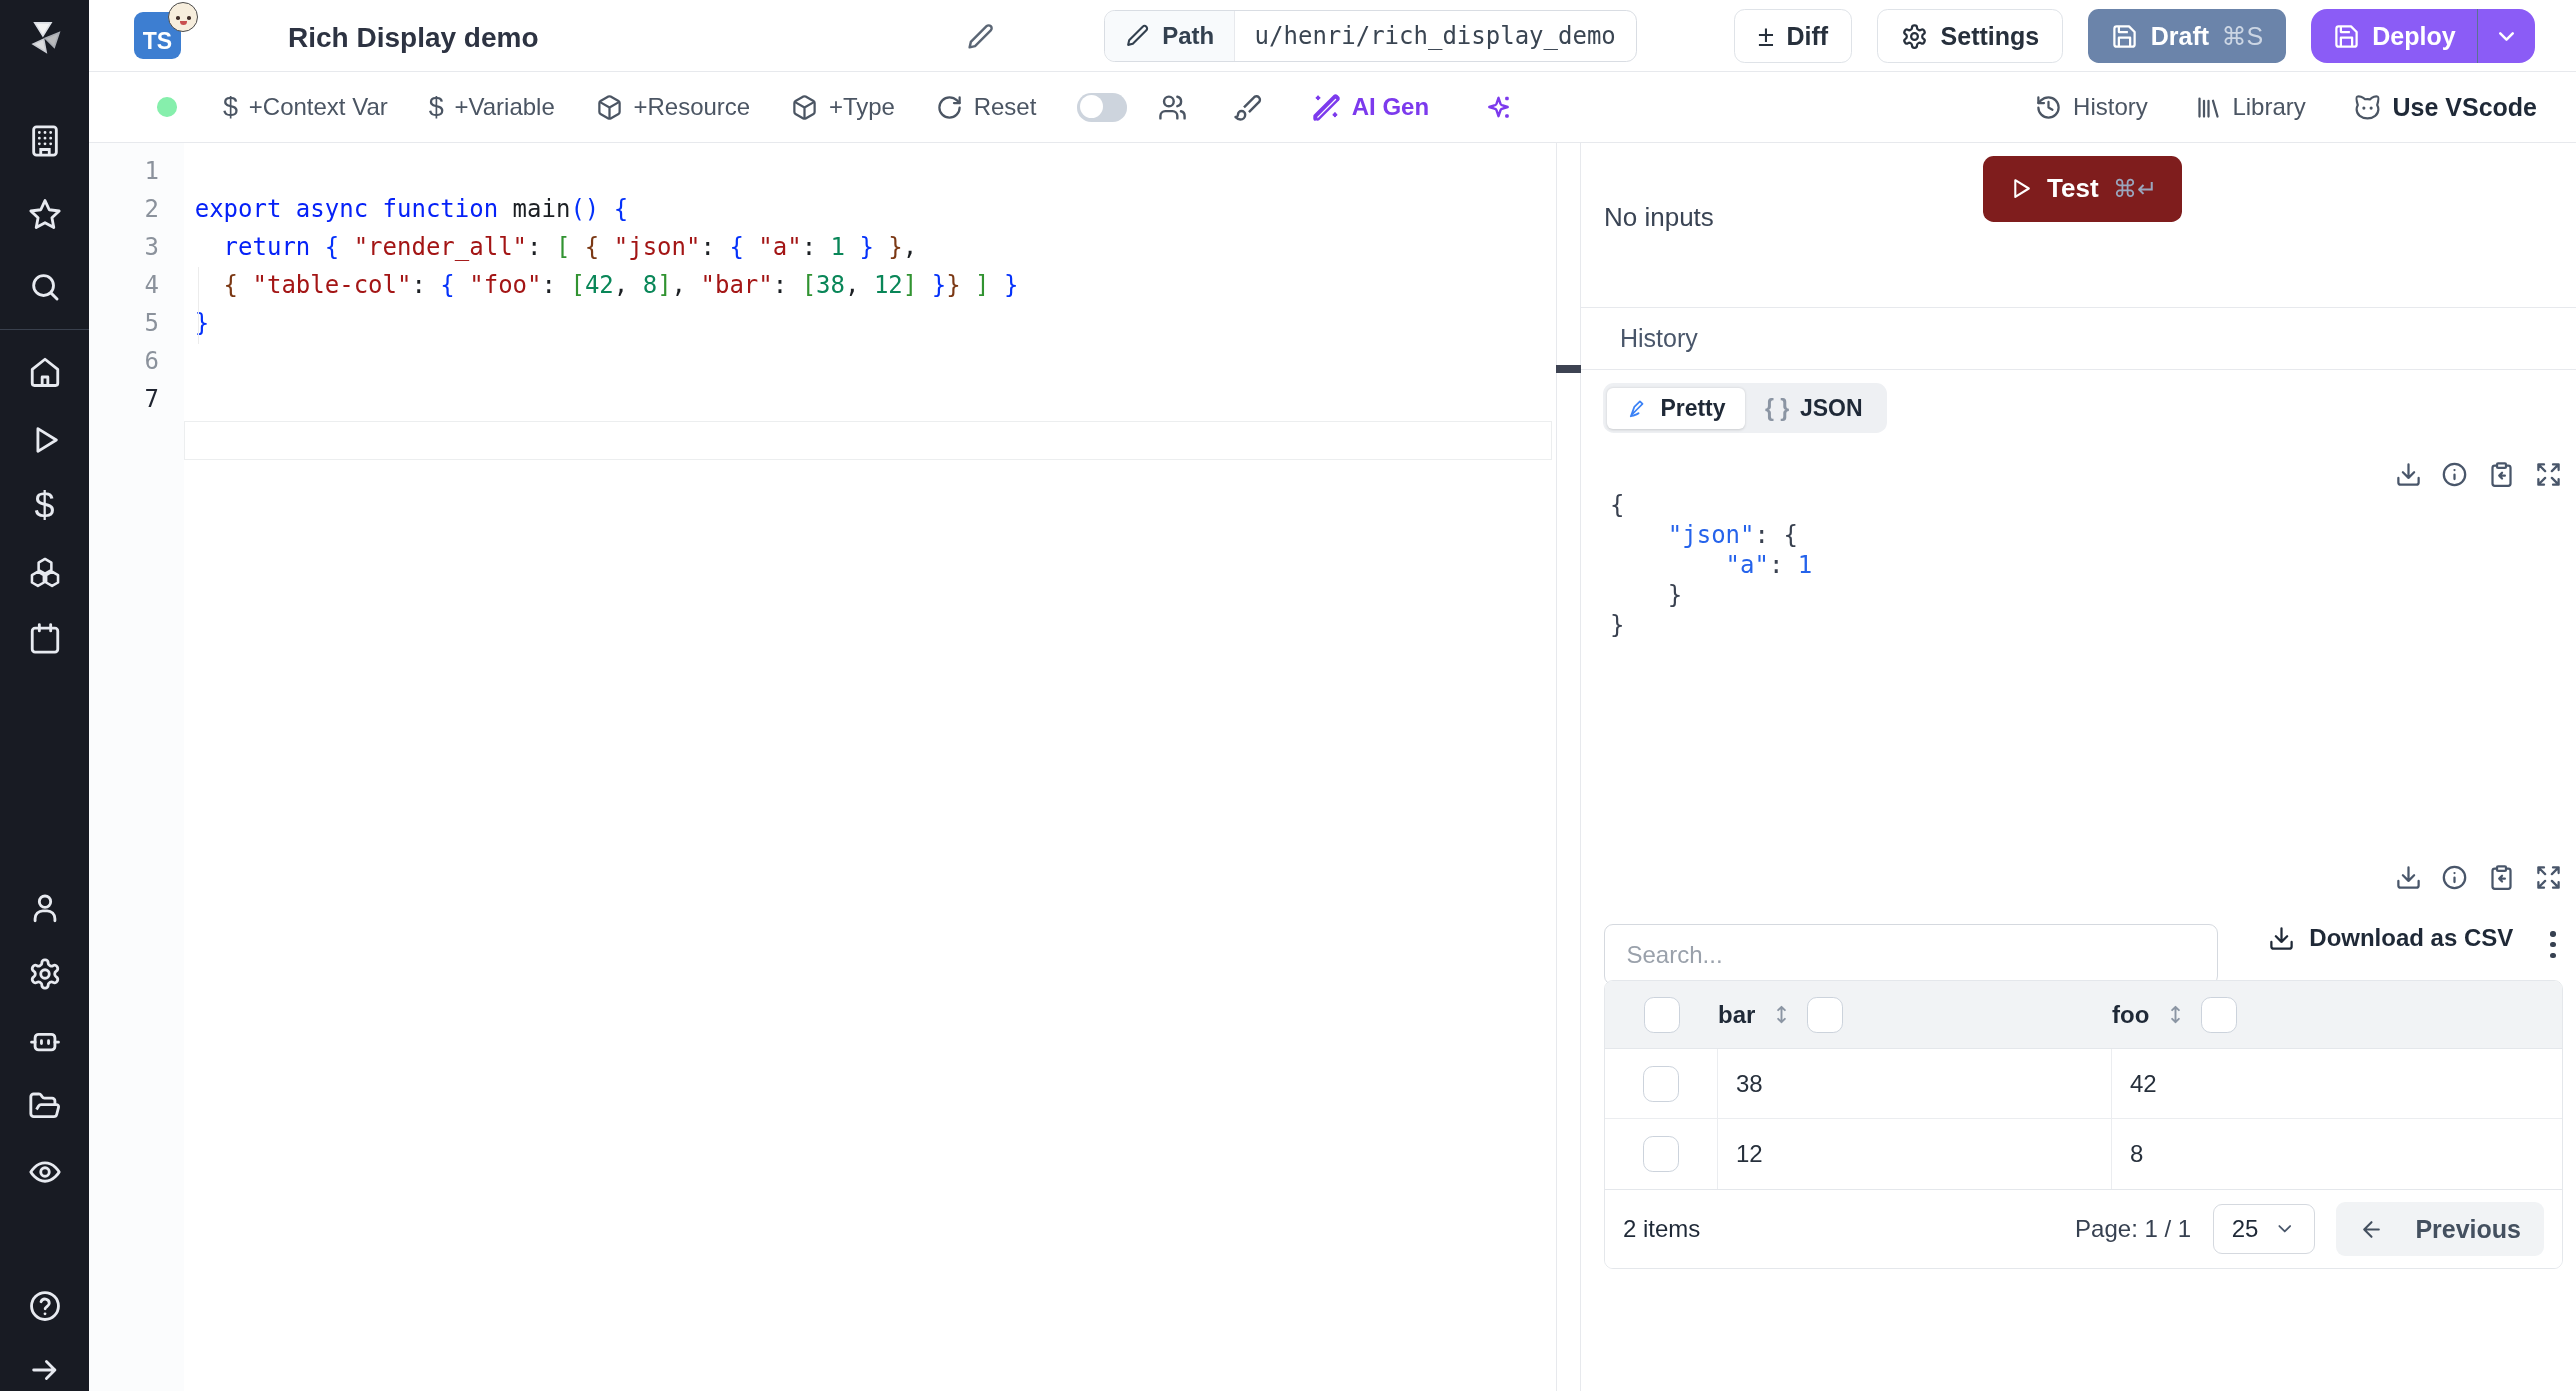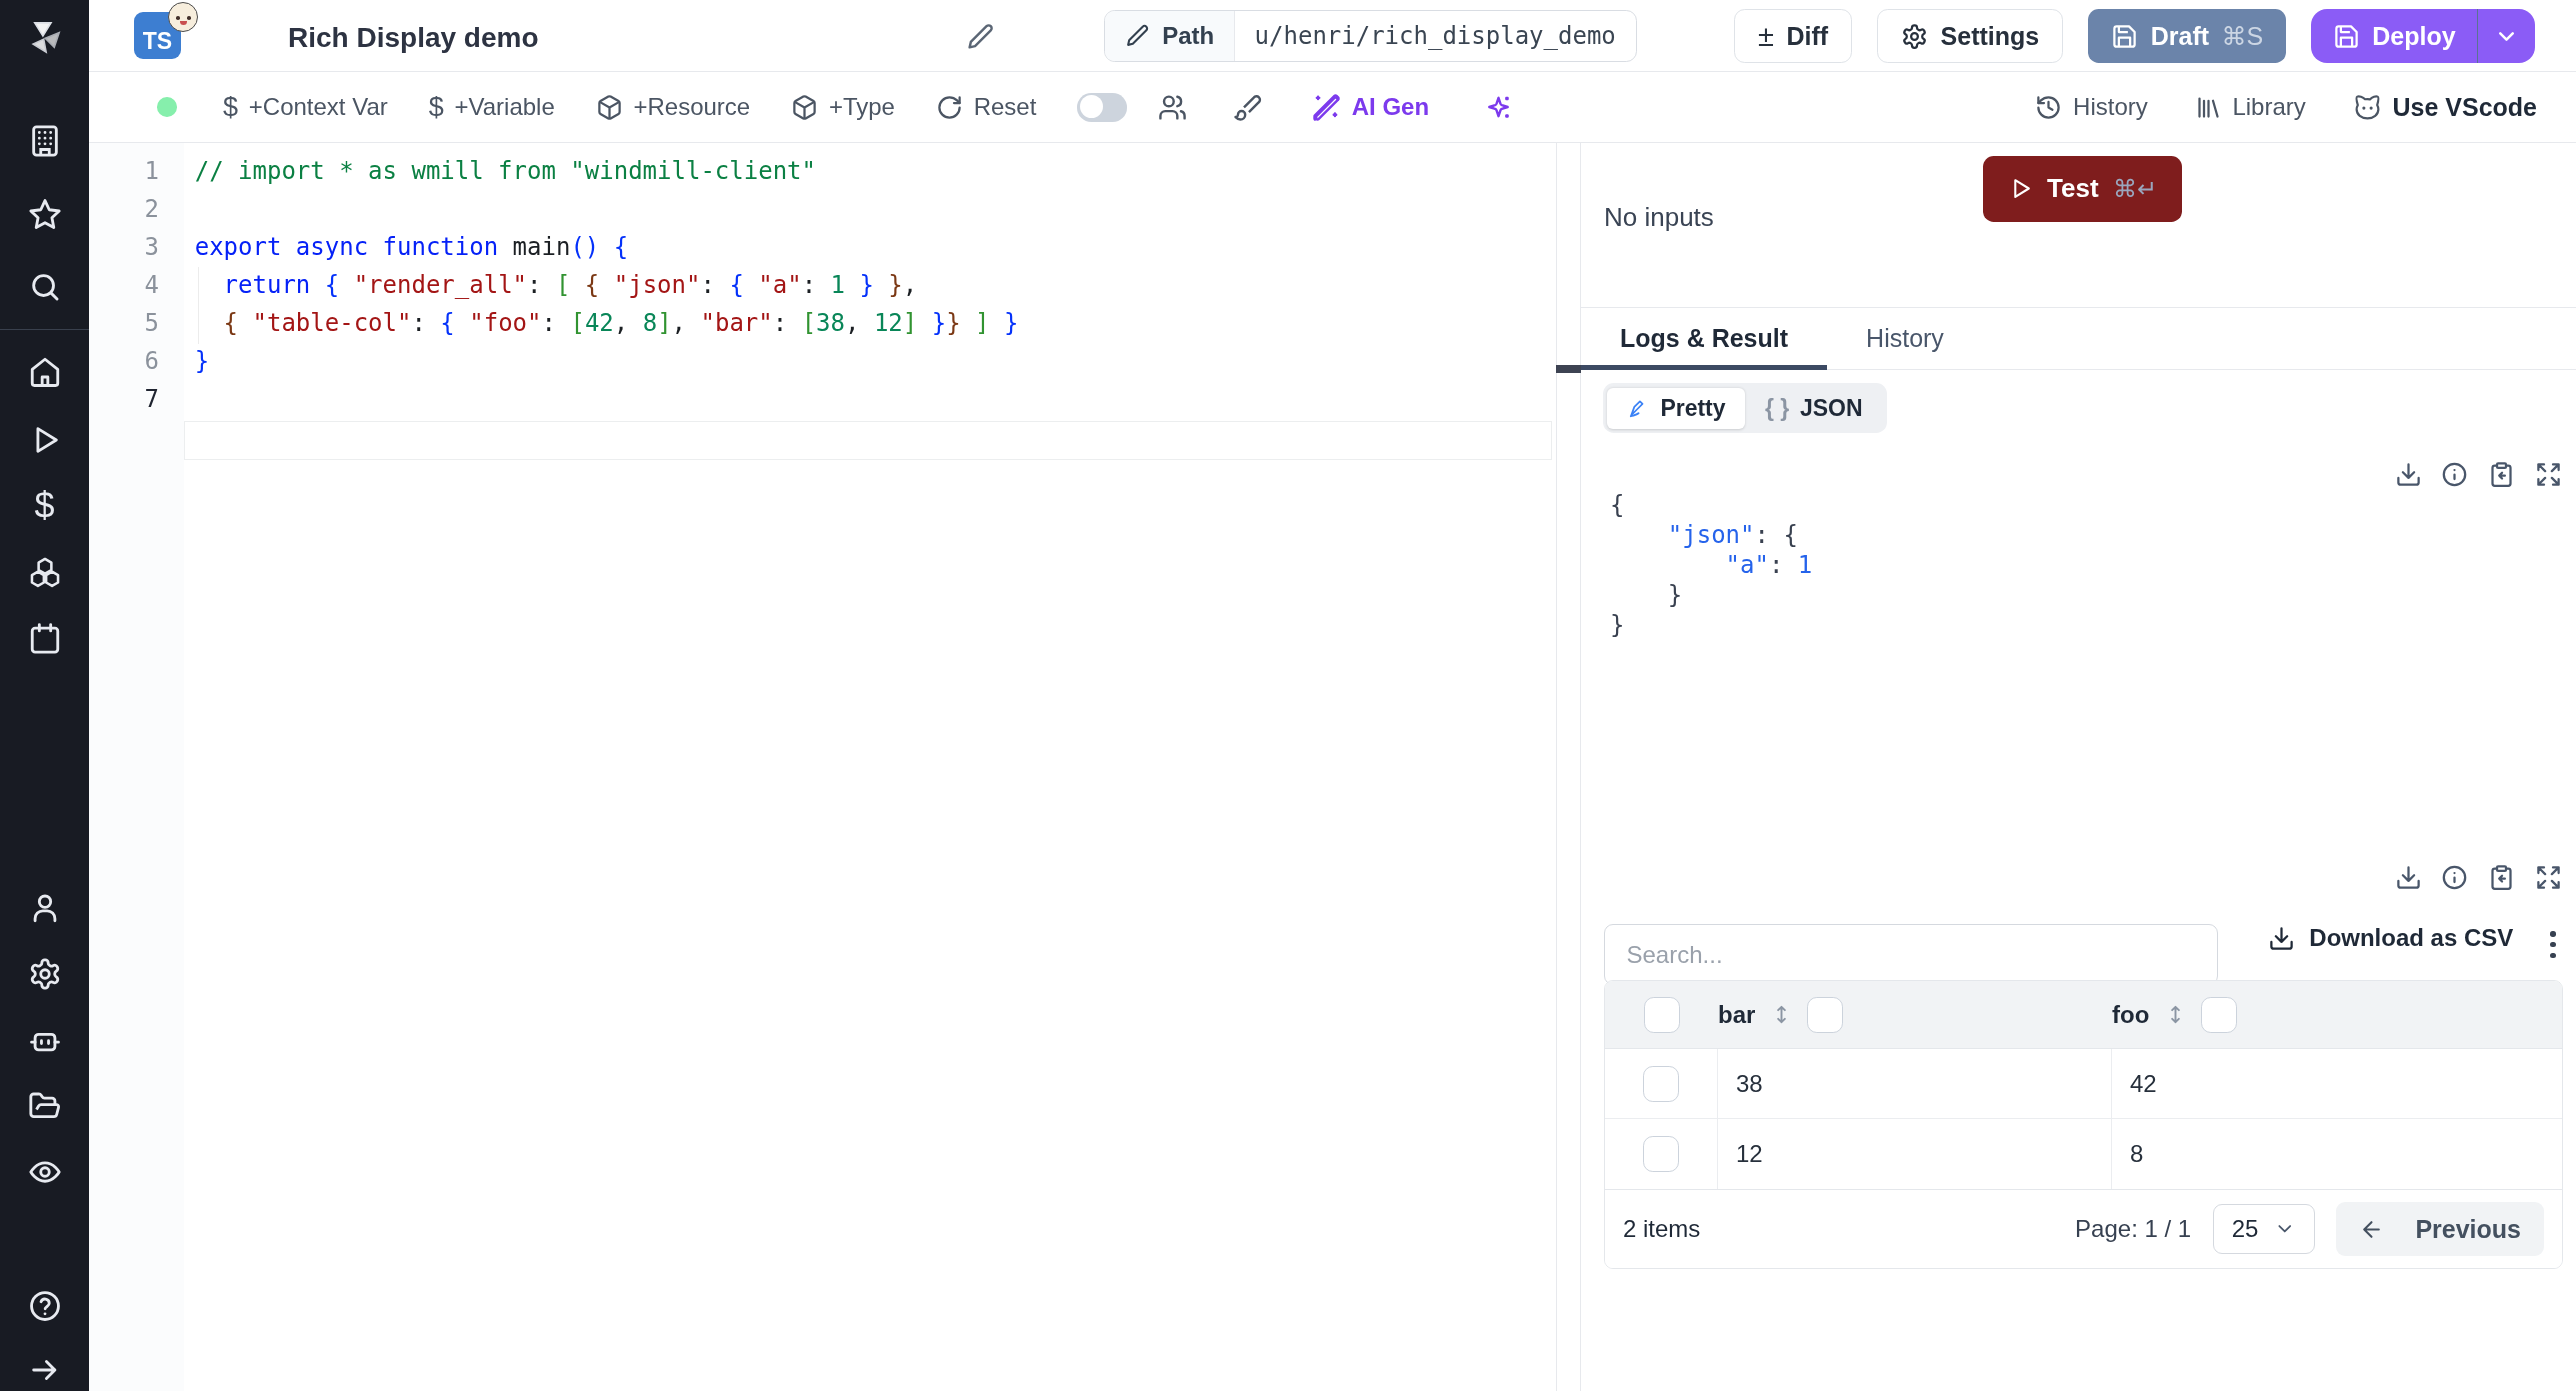--- a/index.html
+++ b/index.html
@@ -372,21 +372,20 @@
           <div class="ln">3</div>
           <div class="ln">4</div>
           <div class="ln">5</div>
           <div class="ln">6</div>
           <div class="ln active">7</div>
         </div>
     </div>
     <div class="codewrap">
       <div class="editor-pad"></div>
       <div id="code-lines">
-          <div class="cl"><span class="tk-cm">// import * as wmill from "windmill-client"</span></div>
           <div class="cl"></div>
           <div class="cl"><span class="tk-kw">export</span><span class="tk-pl"> </span><span class="tk-kw">async</span><span class="tk-pl"> </span><span class="tk-kw">function</span><span class="tk-pl"> main</span><span class="tk-b1">()</span><span class="tk-pl"> </span><span class="tk-b1">{</span></div>
           <div class="cl"><span class="tk-pl">  </span><span class="tk-kw">return</span><span class="tk-pl"> </span><span class="tk-b1">{</span><span class="tk-pl"> </span><span class="tk-str">"render_all"</span><span class="tk-pl">: </span><span class="tk-b2">[</span><span class="tk-pl"> </span><span class="tk-b3">{</span><span class="tk-pl"> </span><span class="tk-str">"json"</span><span class="tk-pl">: </span><span class="tk-b1">{</span><span class="tk-pl"> </span><span class="tk-str">"a"</span><span class="tk-pl">: </span><span class="tk-num">1</span><span class="tk-pl"> </span><span class="tk-b1">}</span><span class="tk-pl"> </span><span class="tk-b3">}</span><span class="tk-pl">,</span></div>
           <div class="cl"><span class="tk-pl">  </span><span class="tk-b3">{</span><span class="tk-pl"> </span><span class="tk-str">"table-col"</span><span class="tk-pl">: </span><span class="tk-b1">{</span><span class="tk-pl"> </span><span class="tk-str">"foo"</span><span class="tk-pl">: </span><span class="tk-b2">[</span><span class="tk-num">42</span><span class="tk-pl">, </span><span class="tk-num">8</span><span class="tk-b2">]</span><span class="tk-pl">, </span><span class="tk-str">"bar"</span><span class="tk-pl">: </span><span class="tk-b2">[</span><span class="tk-num">38</span><span class="tk-pl">, </span><span class="tk-num">12</span><span class="tk-b2">]</span><span class="tk-pl"> </span><span class="tk-b1">}</span><span class="tk-b3">}</span><span class="tk-pl"> </span><span class="tk-b2">]</span><span class="tk-pl"> </span><span class="tk-b1">}</span></div>
           <div class="cl"><span class="tk-b1">}</span></div>
           <div class="cl"></div>
         </div>
     </div>
     <div class="indent-guide" style="left:109px"></div>
     <div class="cursor-line"></div>
@@ -401,21 +400,20 @@
       <svg width="25" height="25" viewBox="0 0 24 24" fill="none" stroke="#fff" stroke-width="2" stroke-linejoin="round">
           <path d="m7 4 13 8-13 8Z"></path>
         </svg>
       <span class="tl">Test</span>
       <span class="kbd">⌘↵</span>
     </div>
 
     <div class="no-inputs">No inputs</div>
 
     <div class="tabsbar">
-      <div class="tab active">Logs &amp; Result</div>
       <div class="tab">History</div>
     </div>
 
     <div class="seg">
       <div class="opt on">
         <svg width="23" height="23" viewBox="0 0 24 24" fill="none" stroke="#3b82f6" stroke-width="2" stroke-linejoin="round">
             <path d="m4 20 3.5-9.5L14 4l3 3-6.5 6.5L4 20Z" transform="scale(0.9) translate(1,1)"></path>
             <path d="M4 20c3-1 6-1 8-3" stroke-linecap="round"></path>
           </svg>
         <span>Pretty</span>

